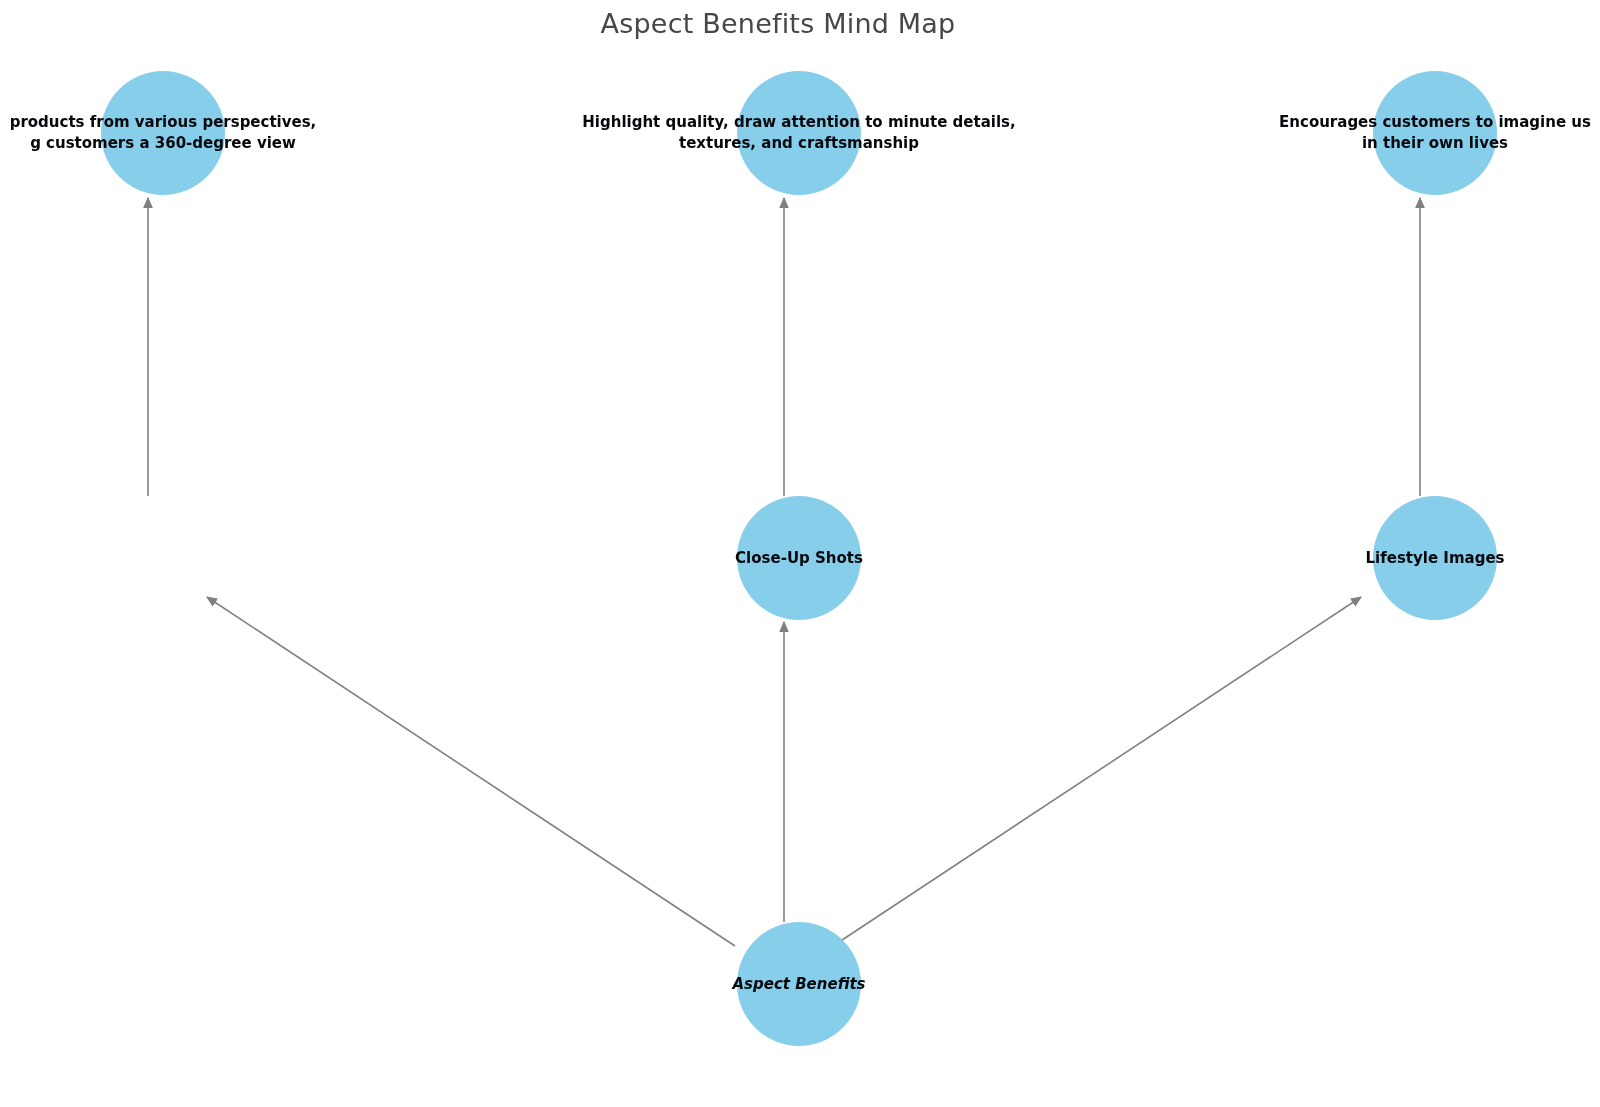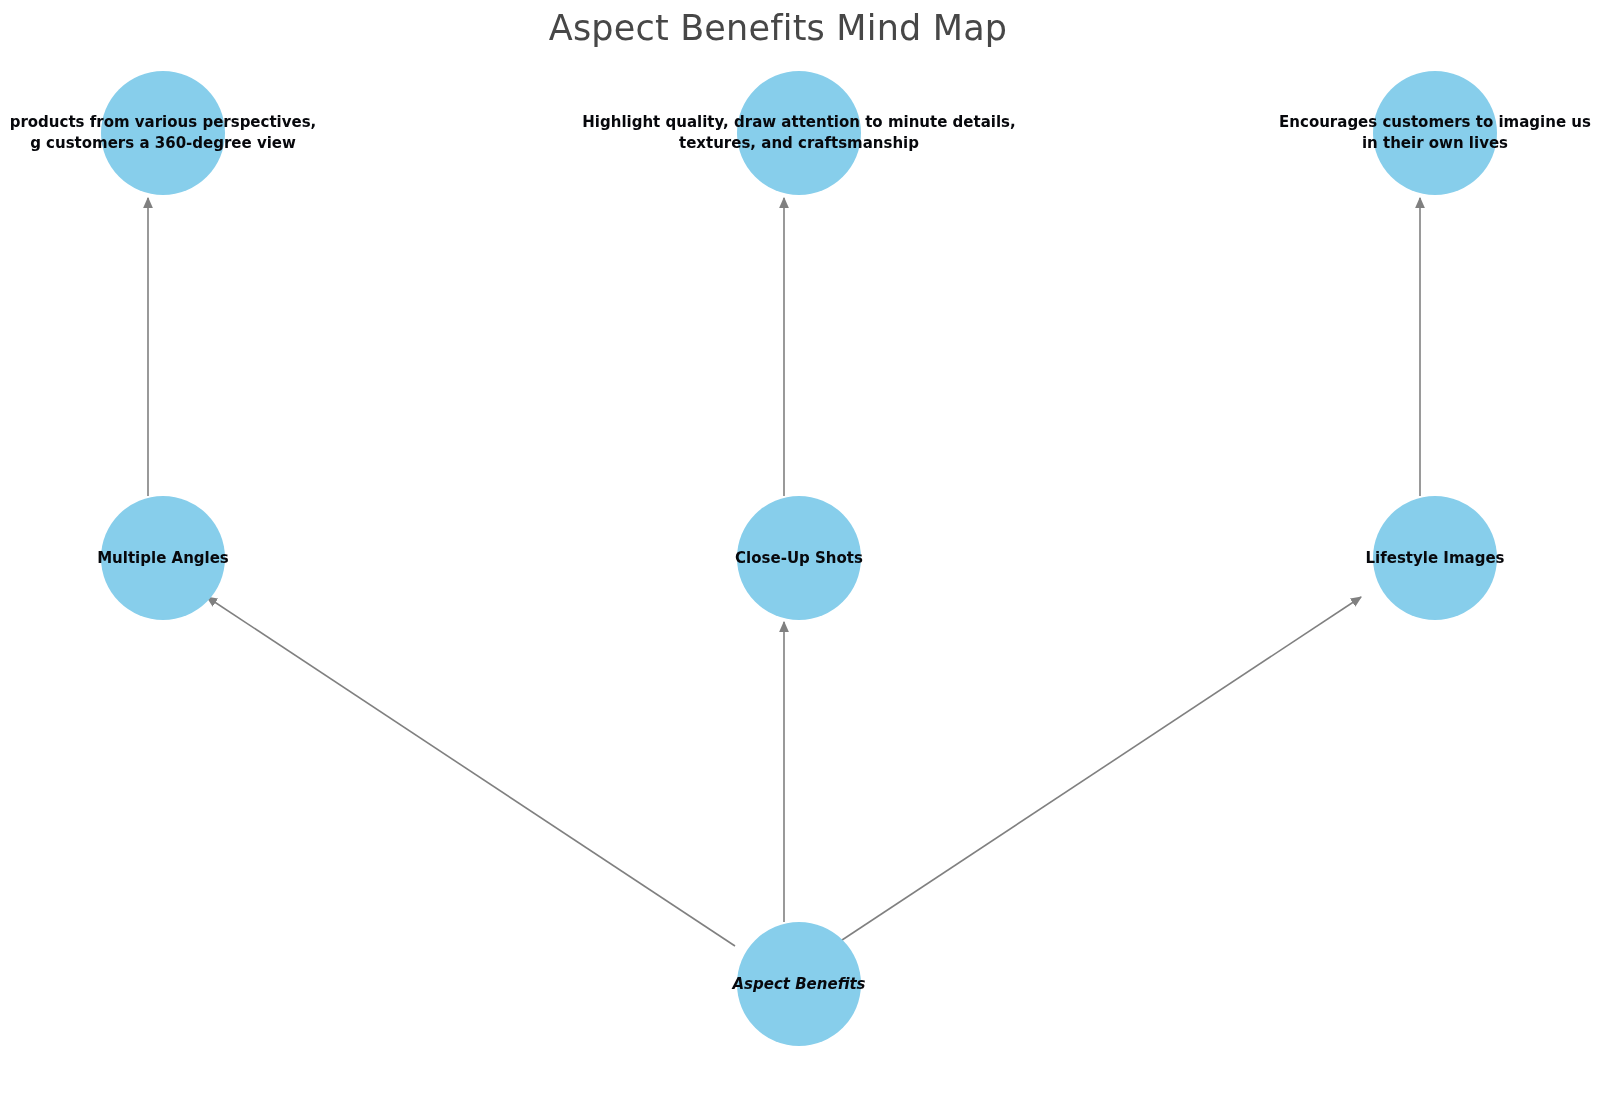--- a/index.html
+++ b/index.html
@@ -18,21 +18,21 @@
     background: #ffffff;
     overflow: hidden;
   }
   #graph-title {
     position: absolute;
     left: 0;
     top: 8px;
     width: 1556px;
     text-align: center;
     font-family: "DejaVu Sans", "Liberation Sans", sans-serif;
-    font-size: 35px;
+    font-size: 27px;
     font-weight: 400;
     color: #474747;
     letter-spacing: 0.2px;
     white-space: nowrap;
   }
   #edge-layer {
     position: absolute;
     left: 0;
     top: 0;
     width: 1600px;
@@ -116,24 +116,20 @@
       <div class="node-label label-wide">Highlight quality, draw attention to minute details,
 textures, and craftsmanship</div>
     </div>
 
     <div class="node" style="left:1420px; top:133px; width:124px; height:124px;text-decoration:underline;">
       <div class="node-circle" style="width:124px; height:124px;"></div>
       <div class="node-label label-narrow">Encourages customers to imagine us
 in their own lives</div>
     </div>
 
-    <div class="node" style="left:148px; top:558px; width:124px; height:124px;">
-      <div class="node-circle" style="width:124px; height:124px;"></div>
-      <div class="node-label label-short">Multiple Angles</div>
-    </div>
 
     <div class="node" style="left:1420px; top:558px; width:124px; height:124px;">
       <div class="node-circle" style="width:124px; height:124px;"></div>
       <div class="node-label label-short">Lifestyle Images</div>
     </div>
 
     <div class="node" style="left:784px; top:558px; width:124px; height:124px;">
       <div class="node-circle" style="width:124px; height:124px;"></div>
       <div class="node-label label-short">Close-Up Shots</div>
     </div>

